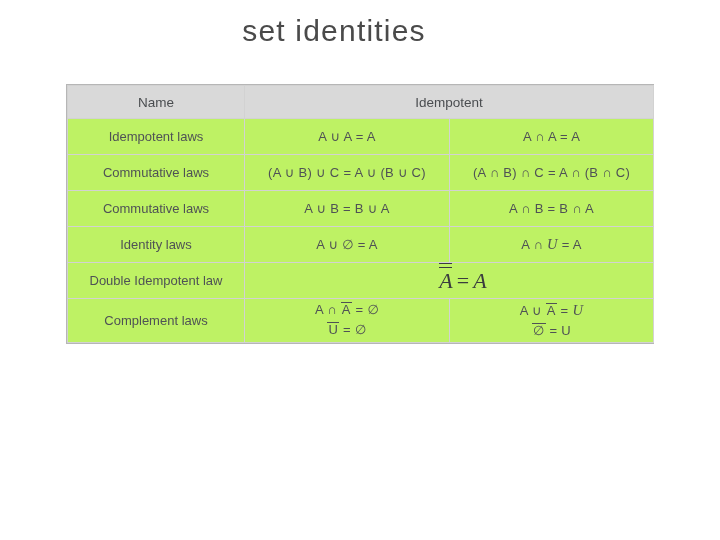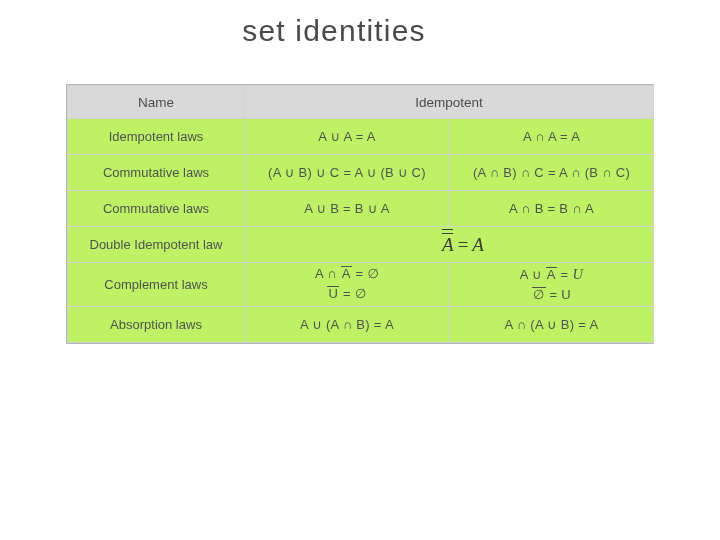--- a/index.html
+++ b/index.html
@@ -95,21 +95,21 @@
   .two-line td.tall,
   td.tall {
     height: 50px;
   }
   .line2 {
     display: block;
     line-height: 1.55;
   }
   .dbl-complement {
     font-family: "Liberation Serif", serif;
-    font-size: 19px;
+    font-size: 22px;
     font-style: italic;
     color: #3a3c3e;
     display: inline-block;
     line-height: 1.1;
     margin-left: 28px;
   }
   .dbl-complement .dblov {
     display: inline-block;
     position: relative;
     padding-top: 2px;
@@ -164,20 +164,25 @@
           <td class="formula">(A ∩ B) ∩ C = A ∩ (B ∩ C)</td>
         </tr>
 
         <tr>
           <td class="name-cell">Commutative laws</td>
           <td class="formula">A ∪ B = B ∪ A</td>
           <td class="formula">A ∩ B = B ∩ A</td>
         </tr>
 
 
+        <tr>
+          <td class="name-cell">Identity laws</td>
+          <td class="formula">A ∪ ∅ = A</td>
+          <td class="formula"><span>A ∩ </span><i>U</i><span> = A</span></td>
+        </tr>
 
 
         <tr>
           <td class="name-cell tall">Double Idempotent law</td>
           <td class="tall" colspan="2">
             <span class="dbl-complement"><span class="dblov">A</span><span class="eq">=</span><span>A</span></span>
           </td>
         </tr>
 
         <tr>
@@ -186,22 +191,17 @@
             <span class="line2"><span>A ∩ </span><span class="ov">A</span><span> = ∅</span></span>
             <span class="line2"><span class="ov">U</span><span> = ∅</span></span>
           </td>
           <td class="formula tall">
             <span class="line2"><span>A ∪ </span><span class="ov">A</span><span> = </span><i>U</i></span>
             <span class="line2"><span class="ov">∅</span><span> = U</span></span>
           </td>
         </tr>
 
 
-        <tr>
-          <td class="name-cell">Absorption laws</td>
-          <td class="formula">A ∪ (A ∩ B) = A</td>
-          <td class="formula">A ∩ (A ∪ B) = A</td>
-        </tr>
 
       </tbody>
     </table>
   </div>
 </div>
 
 </body></html>

